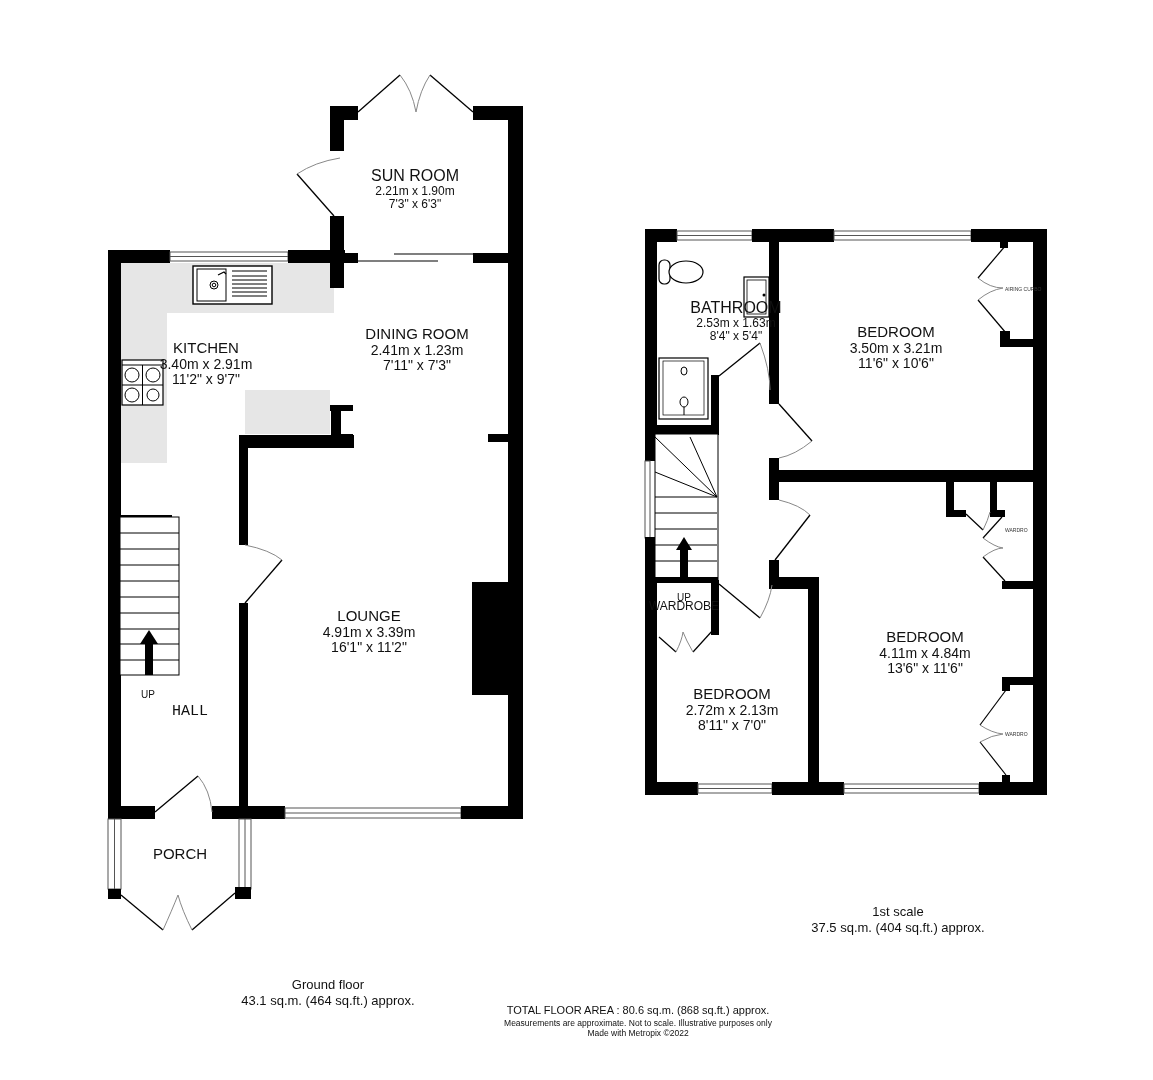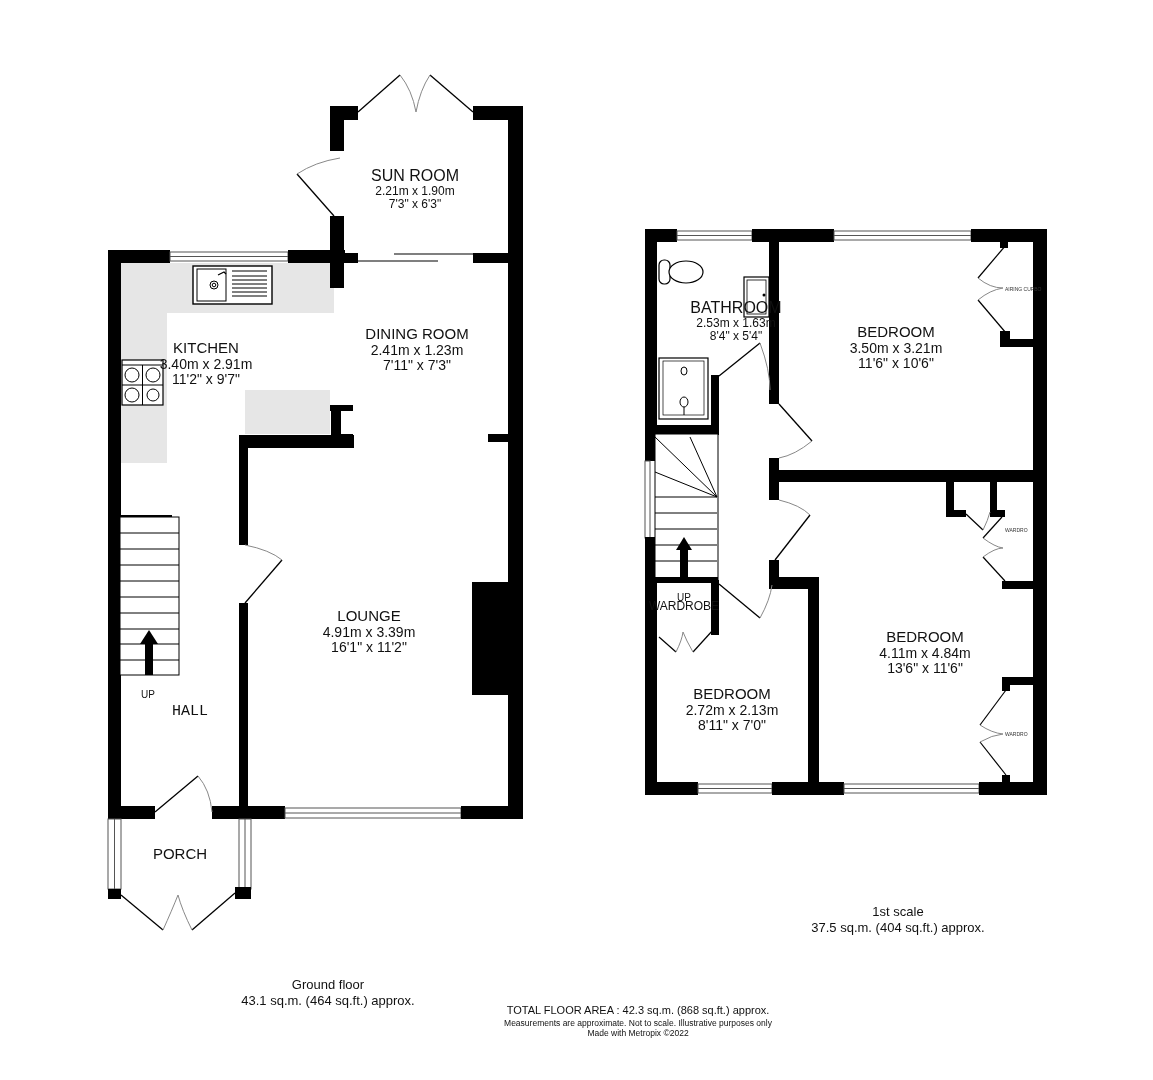--- a/index.html
+++ b/index.html
@@ -323,16 +323,16 @@
   <span class="room-dim">2.72m  x 2.13m</span>
   <span class="room-dim">8'11"  x 7'0"</span>
 </div>
 
 <div class="floor-caption" style="left:898px; top:904px;">
   <div>1st scale</div>
   <div>37.5 sq.m. (404 sq.ft.) approx.</div>
 </div>
 
 <div class="footer" style="top:1004px; left:638px;">
-  <div class="total">TOTAL FLOOR AREA : 42.3 sq.m. (868 sq.ft.) approx.</div>
+  <div class="total">TOTAL FLOOR AREA : 80.6 sq.m. (868 sq.ft.) approx.</div>
   <div class="note" style="margin-top:3px;">Measurements are approximate.  Not to scale.  Illustrative purposes only</div>
   <div class="note">Made with Metropix ©2022</div>
 </div>
 
 </body></html>

